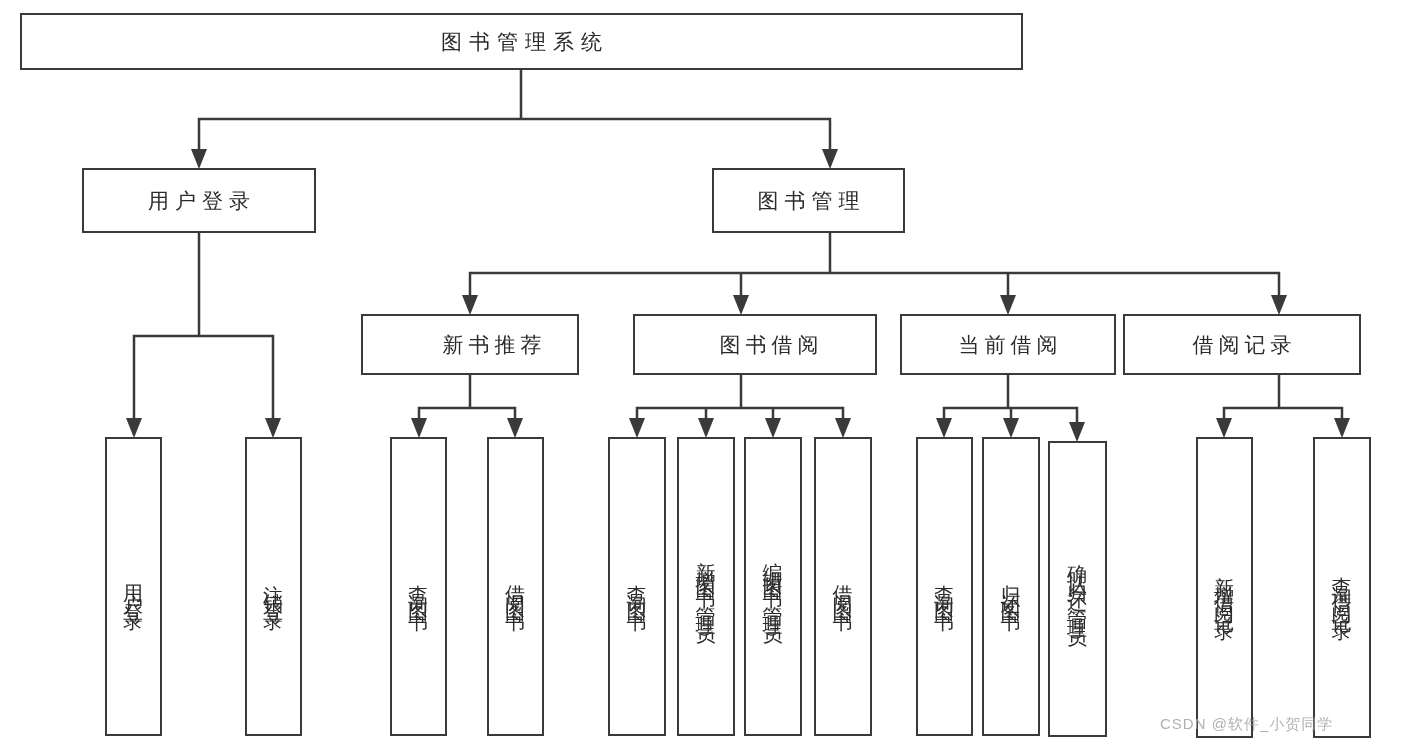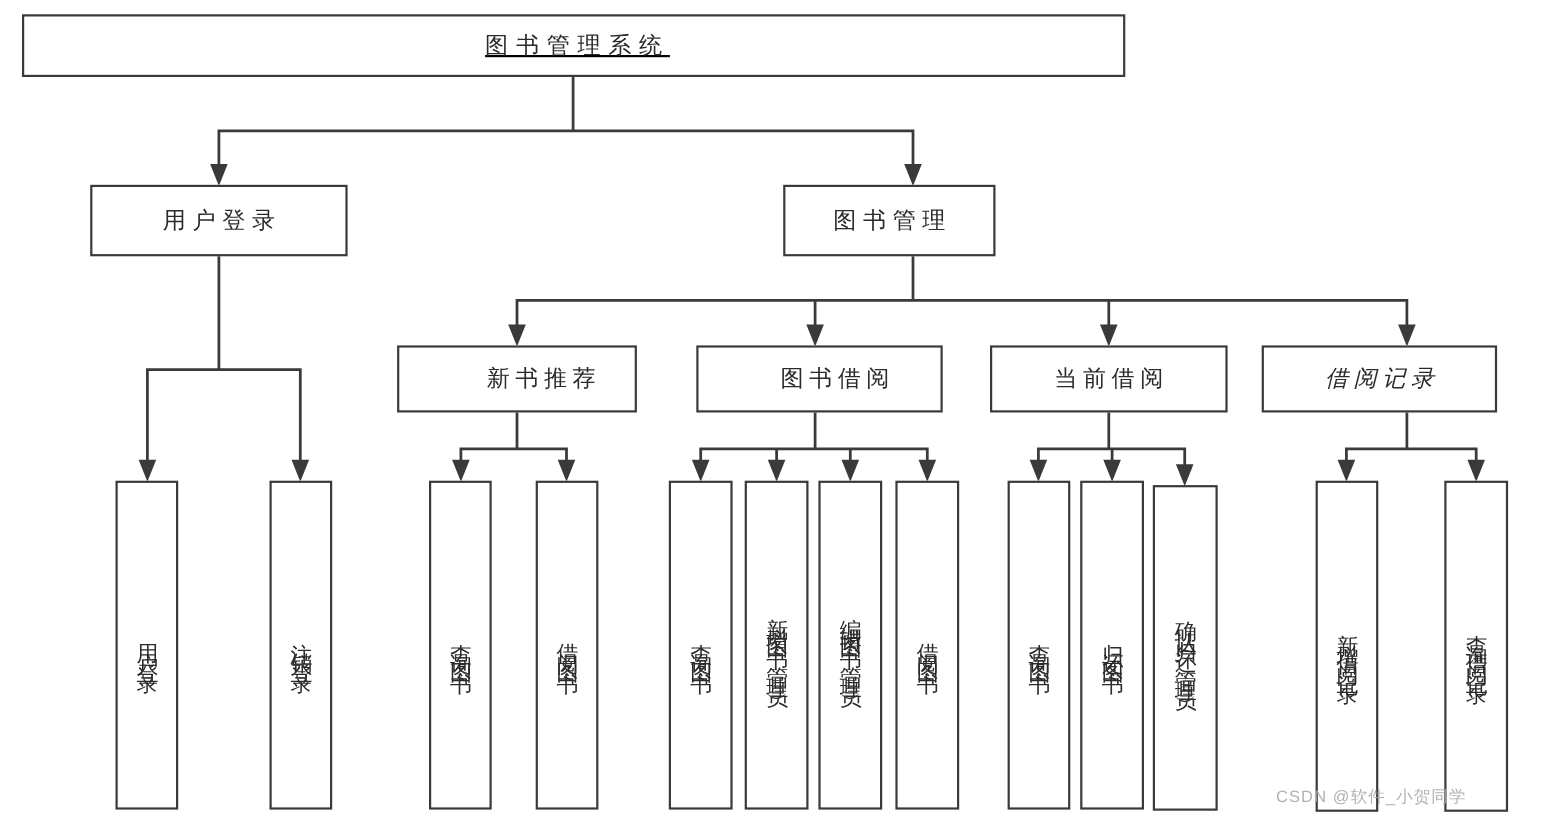--- a/index.html
+++ b/index.html
@@ -101,41 +101,41 @@
       <polygon points="765,418 781,418 773,438"></polygon>
       <polygon points="835,418 851,418 843,438"></polygon>
       <polygon points="936,418 952,418 944,438"></polygon>
       <polygon points="1003,418 1019,418 1011,438"></polygon>
       <polygon points="1069,422 1085,422 1077,442"></polygon>
       <polygon points="1216,418 1232,418 1224,438"></polygon>
       <polygon points="1334,418 1350,418 1342,438"></polygon>
     </g>
   </svg>
 
-  <div class="box root" style="left:20px; top:13px; width:1003px; height:57px;text-decoration:underline;">
+  <div class="box root" style="left:20px; top:13px; width:1003px; height:57px;">
     <span class="h-label">图书管理系统</span>
   </div>
 
   <div class="box lvl2" style="left:82px; top:168px; width:234px; height:65px;">
     <span class="h-label">用户登录</span>
   </div>
   <div class="box lvl2" style="left:712px; top:168px; width:193px; height:65px;">
     <span class="h-label">图书管理</span>
   </div>
 
   <div class="box lvl3" style="left:361px; top:314px; width:218px; height:61px;padding-left:44px;">
     <span class="h-label">新书推荐</span>
   </div>
-  <div class="box lvl3" style="left:633px; top:314px; width:224px; height:61px;padding-left:28px;">
+  <div class="box lvl3" style="left:633px; top:314px; width:244px; height:61px;padding-left:28px;">
     <span class="h-label">图书借阅</span>
   </div>
   <div class="box lvl3" style="left:900px; top:314px; width:216px; height:61px;text-align:right;">
     <span class="h-label">当前借阅</span>
   </div>
-  <div class="box lvl3" style="left:1147px; top:314px; width:214px; height:61px;font-style:italic;">
+  <div class="box lvl3" style="left:1123px; top:314px; width:238px; height:61px;">
     <span class="h-label">借阅记录</span>
   </div>
 
   <div class="box leaf" style="left:105px; top:437px; width:57px; height:299px;">
     <span class="v-label">用户登录</span>
   </div>
   <div class="box leaf" style="left:245px; top:437px; width:57px; height:299px;">
     <span class="v-label">注销登录</span>
   </div>
 

